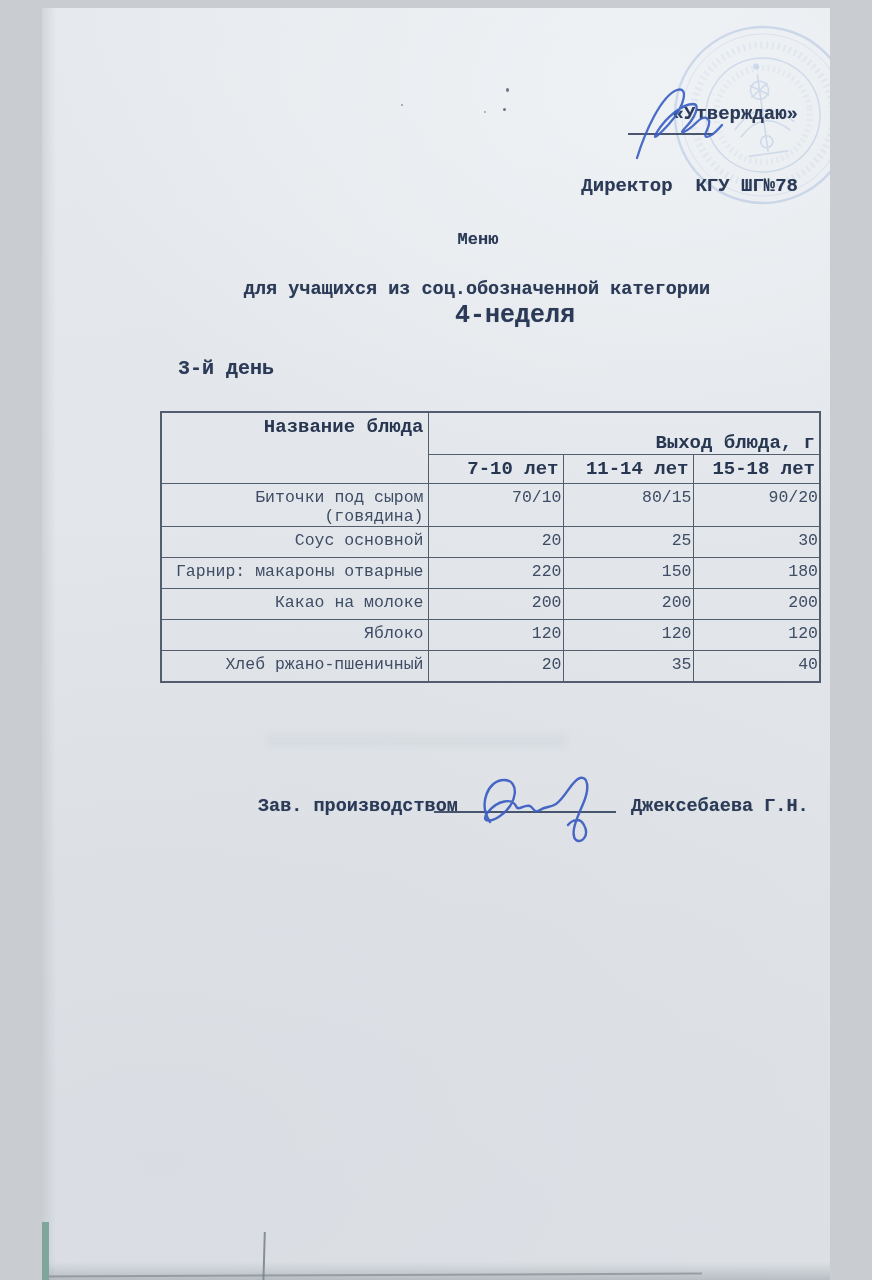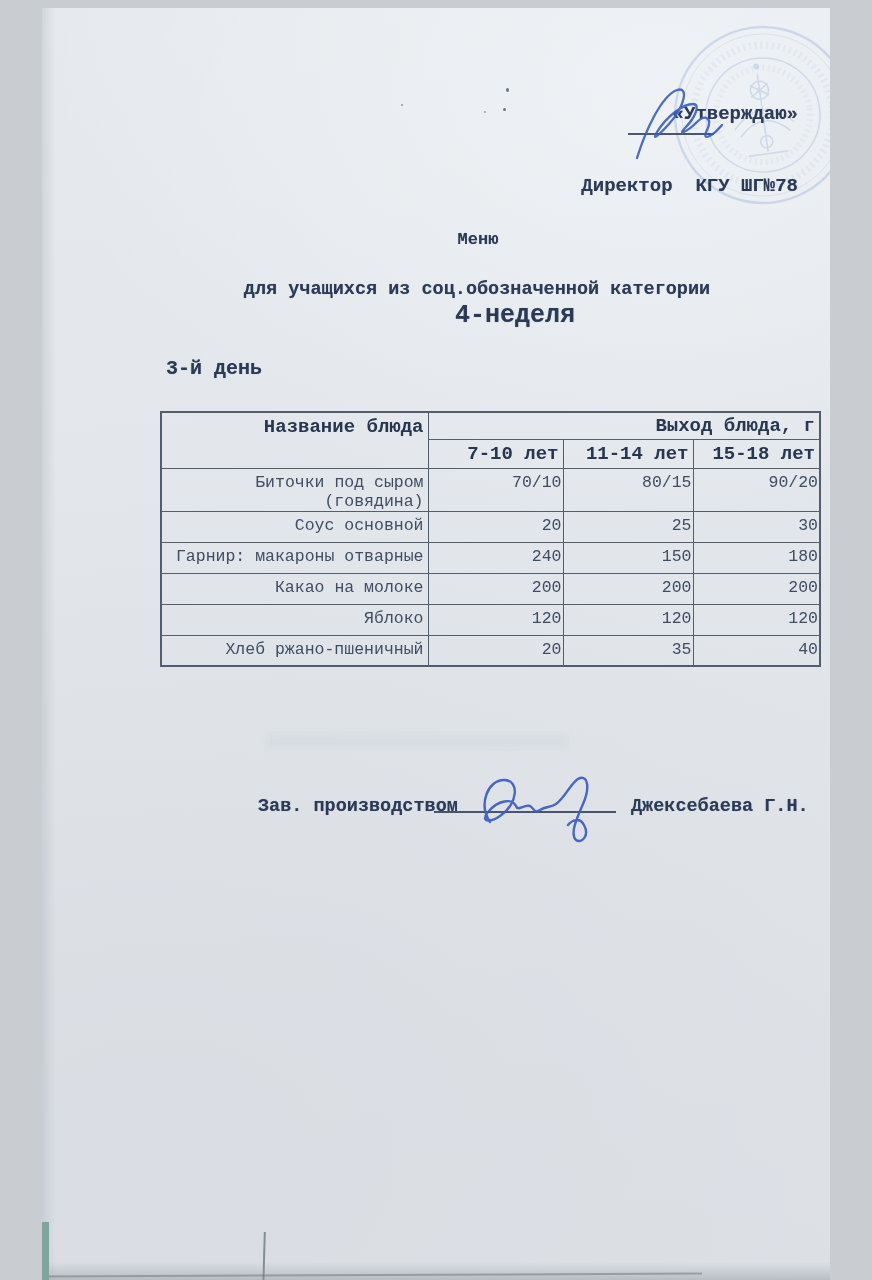--- a/index.html
+++ b/index.html
@@ -31,21 +31,21 @@
 
   .sig-underline { background: #2e3c58; height: 2px; opacity: .85; }
 
   
   .title-line { left: 36px; width: 800px; text-align: center; }
   .t1 { top: 222px; font-size: 17px; }
   .t2 { top: 246px; font-size: 18.5px; left: 67px; }
   .t3 { top: 271px; font-size: 18.5px; left: 35px; }
   .t4 { top: 293px; font-size: 25px; left: 73px; }
 
-  .day-label { left: 124px; top: 349px; font-size: 20px; }
+  .day-label { left: 136px; top: 349px; font-size: 20px; }
 
   
   table.menu {
     position: absolute; left: 118px; top: 403px;
     border-collapse: collapse; table-layout: fixed;
     width: 659px;
     border: 2px solid #525d6e;
     font-size: 16.5px;
     color: #3e4c64;
   }
@@ -59,21 +59,21 @@
   .col-dish  { width: 267px; }
   .col-a     { width: 135px; }
   .col-b     { width: 130px; }
   .col-c     { width: 127px; }
   .row-h1 { height: 27px; }
   .row-h2 { height: 29px; }
   .row-d  { height: 31px; }
   td.dish { padding: 4px 4px 0 10px; }
   td.val  { text-align: center; padding-top: 4px; }
   th.name-hdr  { padding: 3px 4px 0 10px; }
-  th.group-hdr { padding: 2px 4px 0 38px; }
+  th.group-hdr { padding: 19px 4px 0 38px; }
   th.age-hdr   { padding: 3px 4px 0 11px; }
 
   
   .footer-label { left: 216px; top: 788px; font-size: 18.5px; }
   .footer-name  { left: 589px; top: 788px; font-size: 18.5px; }
 
   
   .speck { background: #4a5568; border-radius: 50%; opacity: .8; }
   .pen-line { left: 221px; top: 1224px; width: 1.6px; height: 57px; background: #6f7a85; transform: rotate(1.6deg); opacity: .8; }
   .edge-bottom {
@@ -156,21 +156,21 @@
         <td class="val">90/20</td>
       </tr>
       <tr class="row-d">
         <td class="dish">Соус основной</td>
         <td class="val">20</td>
         <td class="val">25</td>
         <td class="val">30</td>
       </tr>
       <tr class="row-d">
         <td class="dish">Гарнир: макароны отварные</td>
-        <td class="val">240</td>
+        <td class="val">220</td>
         <td class="val">150</td>
         <td class="val">180</td>
       </tr>
       <tr class="row-d">
         <td class="dish">Какао на молоке</td>
         <td class="val">200</td>
         <td class="val">200</td>
         <td class="val">200</td>
       </tr>
       <tr class="row-d">

